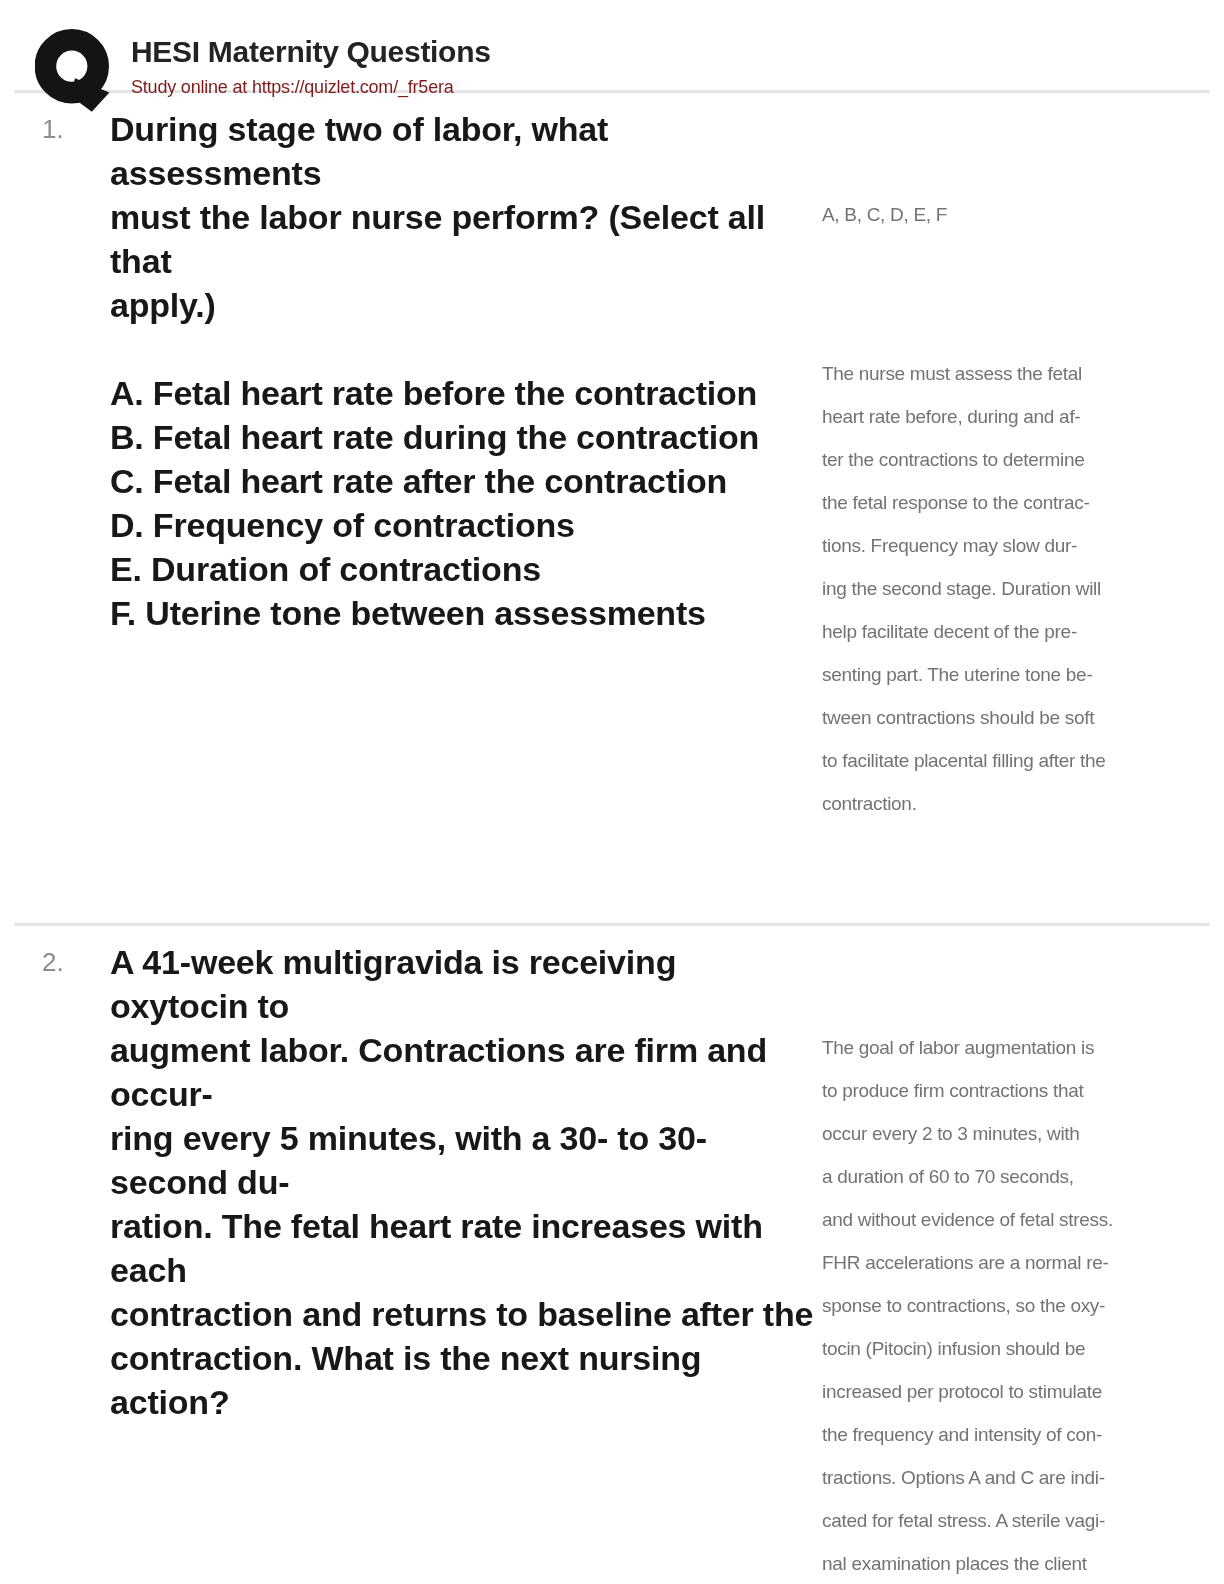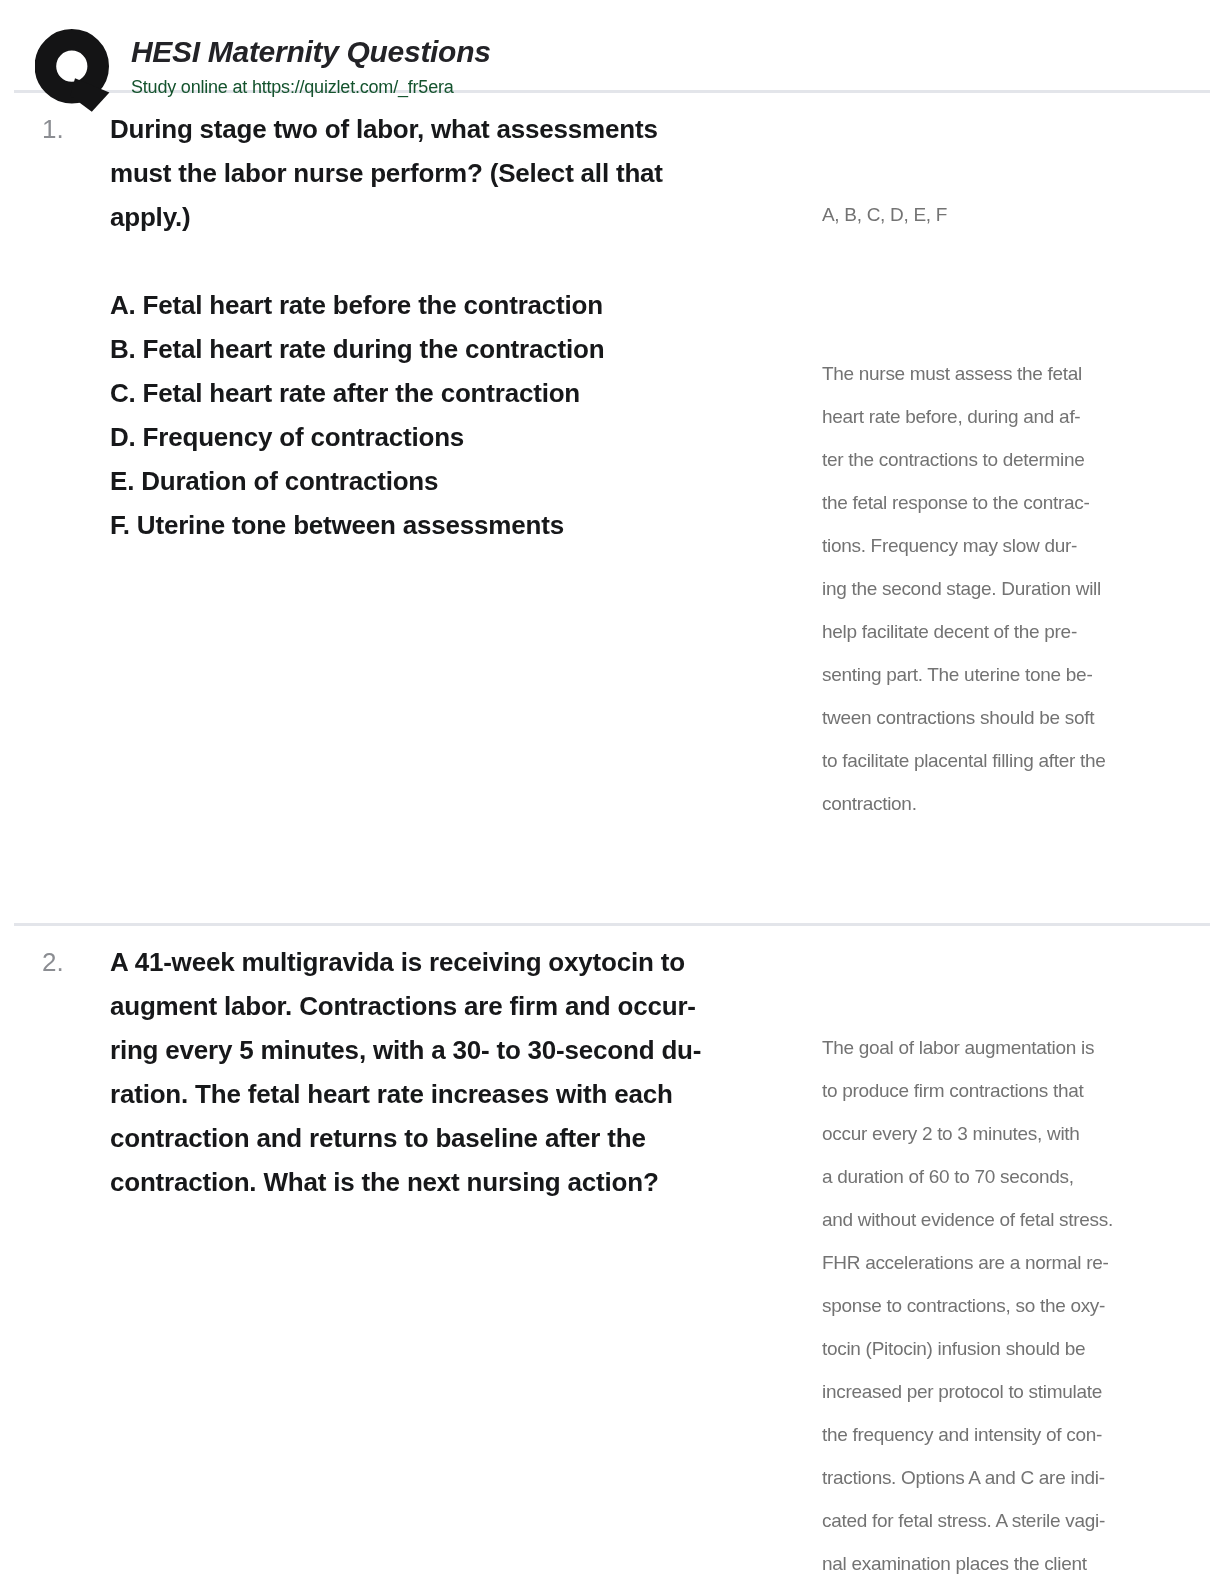--- a/index.html
+++ b/index.html
@@ -27,26 +27,25 @@
   }
   .logo { width: 80px; height: 86px; flex: 0 0 auto; }
   .header-text { margin-left: 16px; padding-top: 6px; }
   .title {
     font-size: 30px;
     font-weight: 700;
     letter-spacing: -0.3px;
     color: #232327;
     margin: 0;
     line-height: 36px;
-    font-style: italic;
   }
   .subtitle {
     font-size: 18px;
     font-weight: 400;
-    color: #14532d;
+    color: #7f1d1d;
     margin-top: 7px;
     letter-spacing: -0.2px;
     cursor: pointer;
   }
 
   .divider {
     height: 3px;
     background: #e3e5ea;
     margin: 0 14px;
   }
@@ -58,21 +57,21 @@
     padding: 14px 56px 12px 42px;
     box-sizing: border-box;
   }
   .q-number {
     font-size: 26px;
     font-weight: 400;
     color: #8b8d92;
     line-height: 44px;
   }
   .q-text {
-    font-size: 26px;
+    font-size: 34px;
     font-weight: 700;
     color: #17181a;
     line-height: 44px;
     letter-spacing: -0.2px;
     white-space: pre-line;
   }
   .q-options { margin-top: 44px; }
 
   .a-col {
     padding-left: 0;

